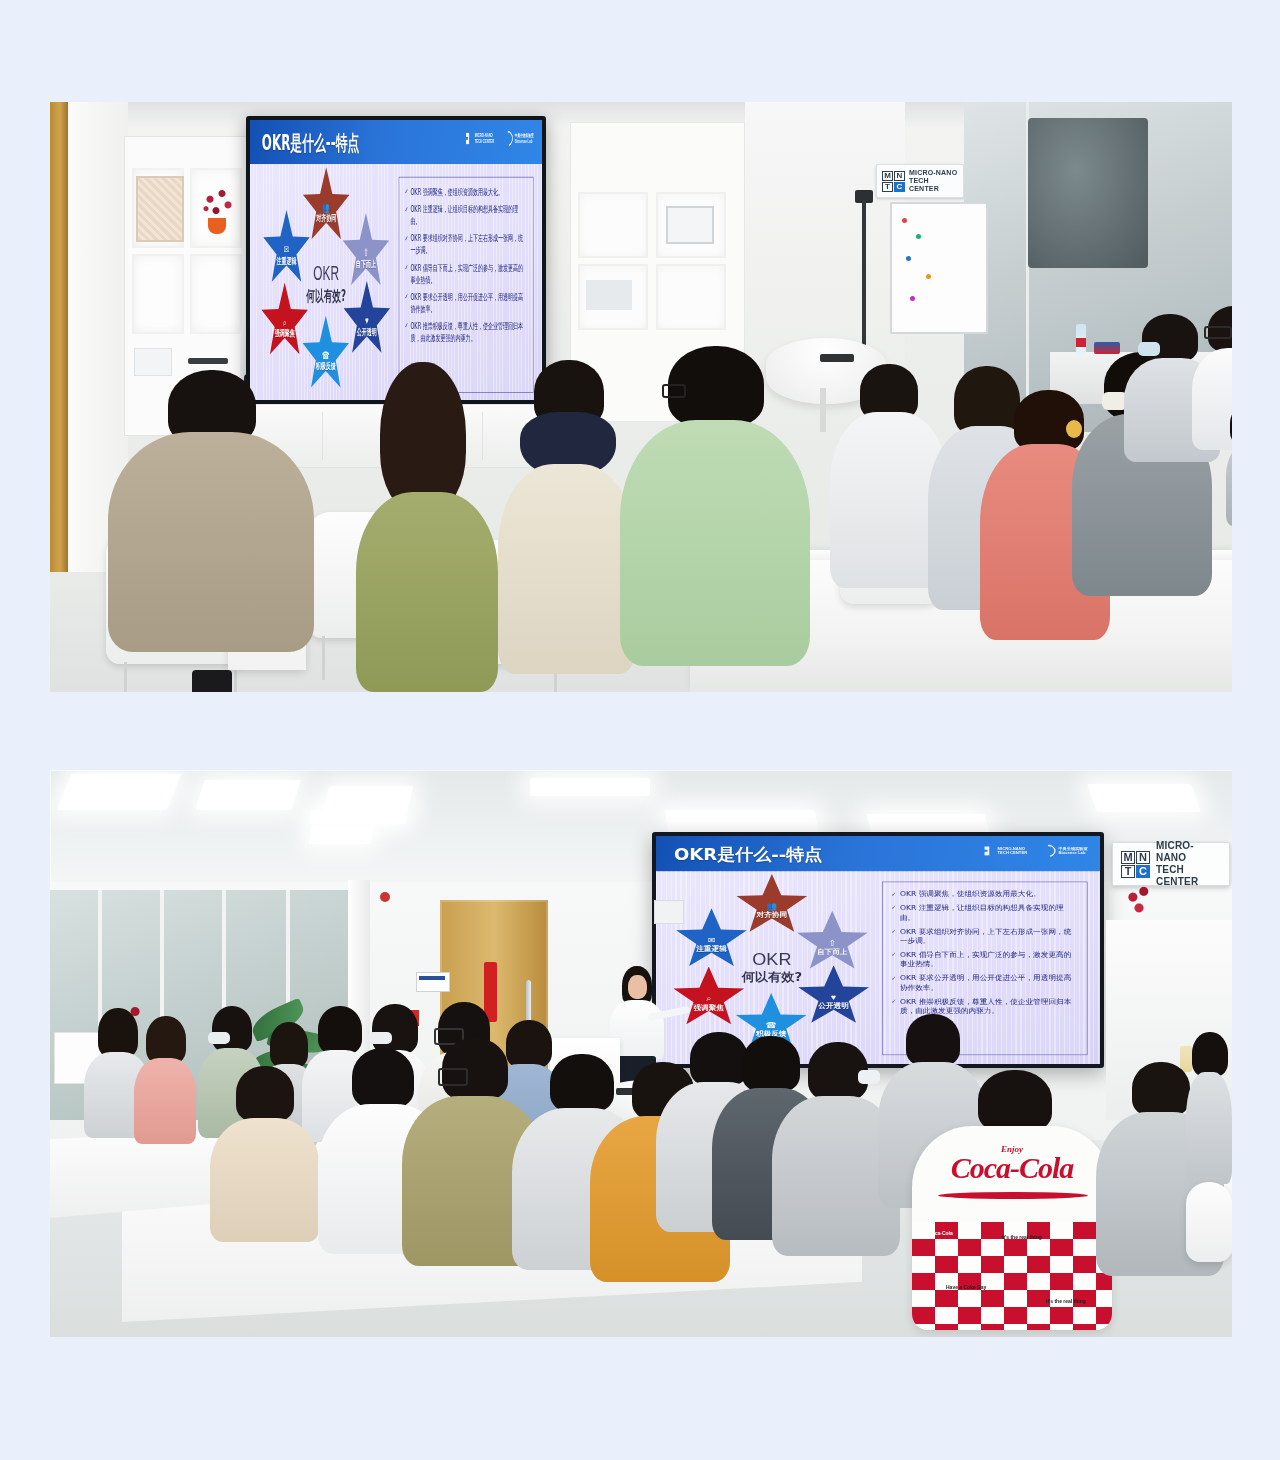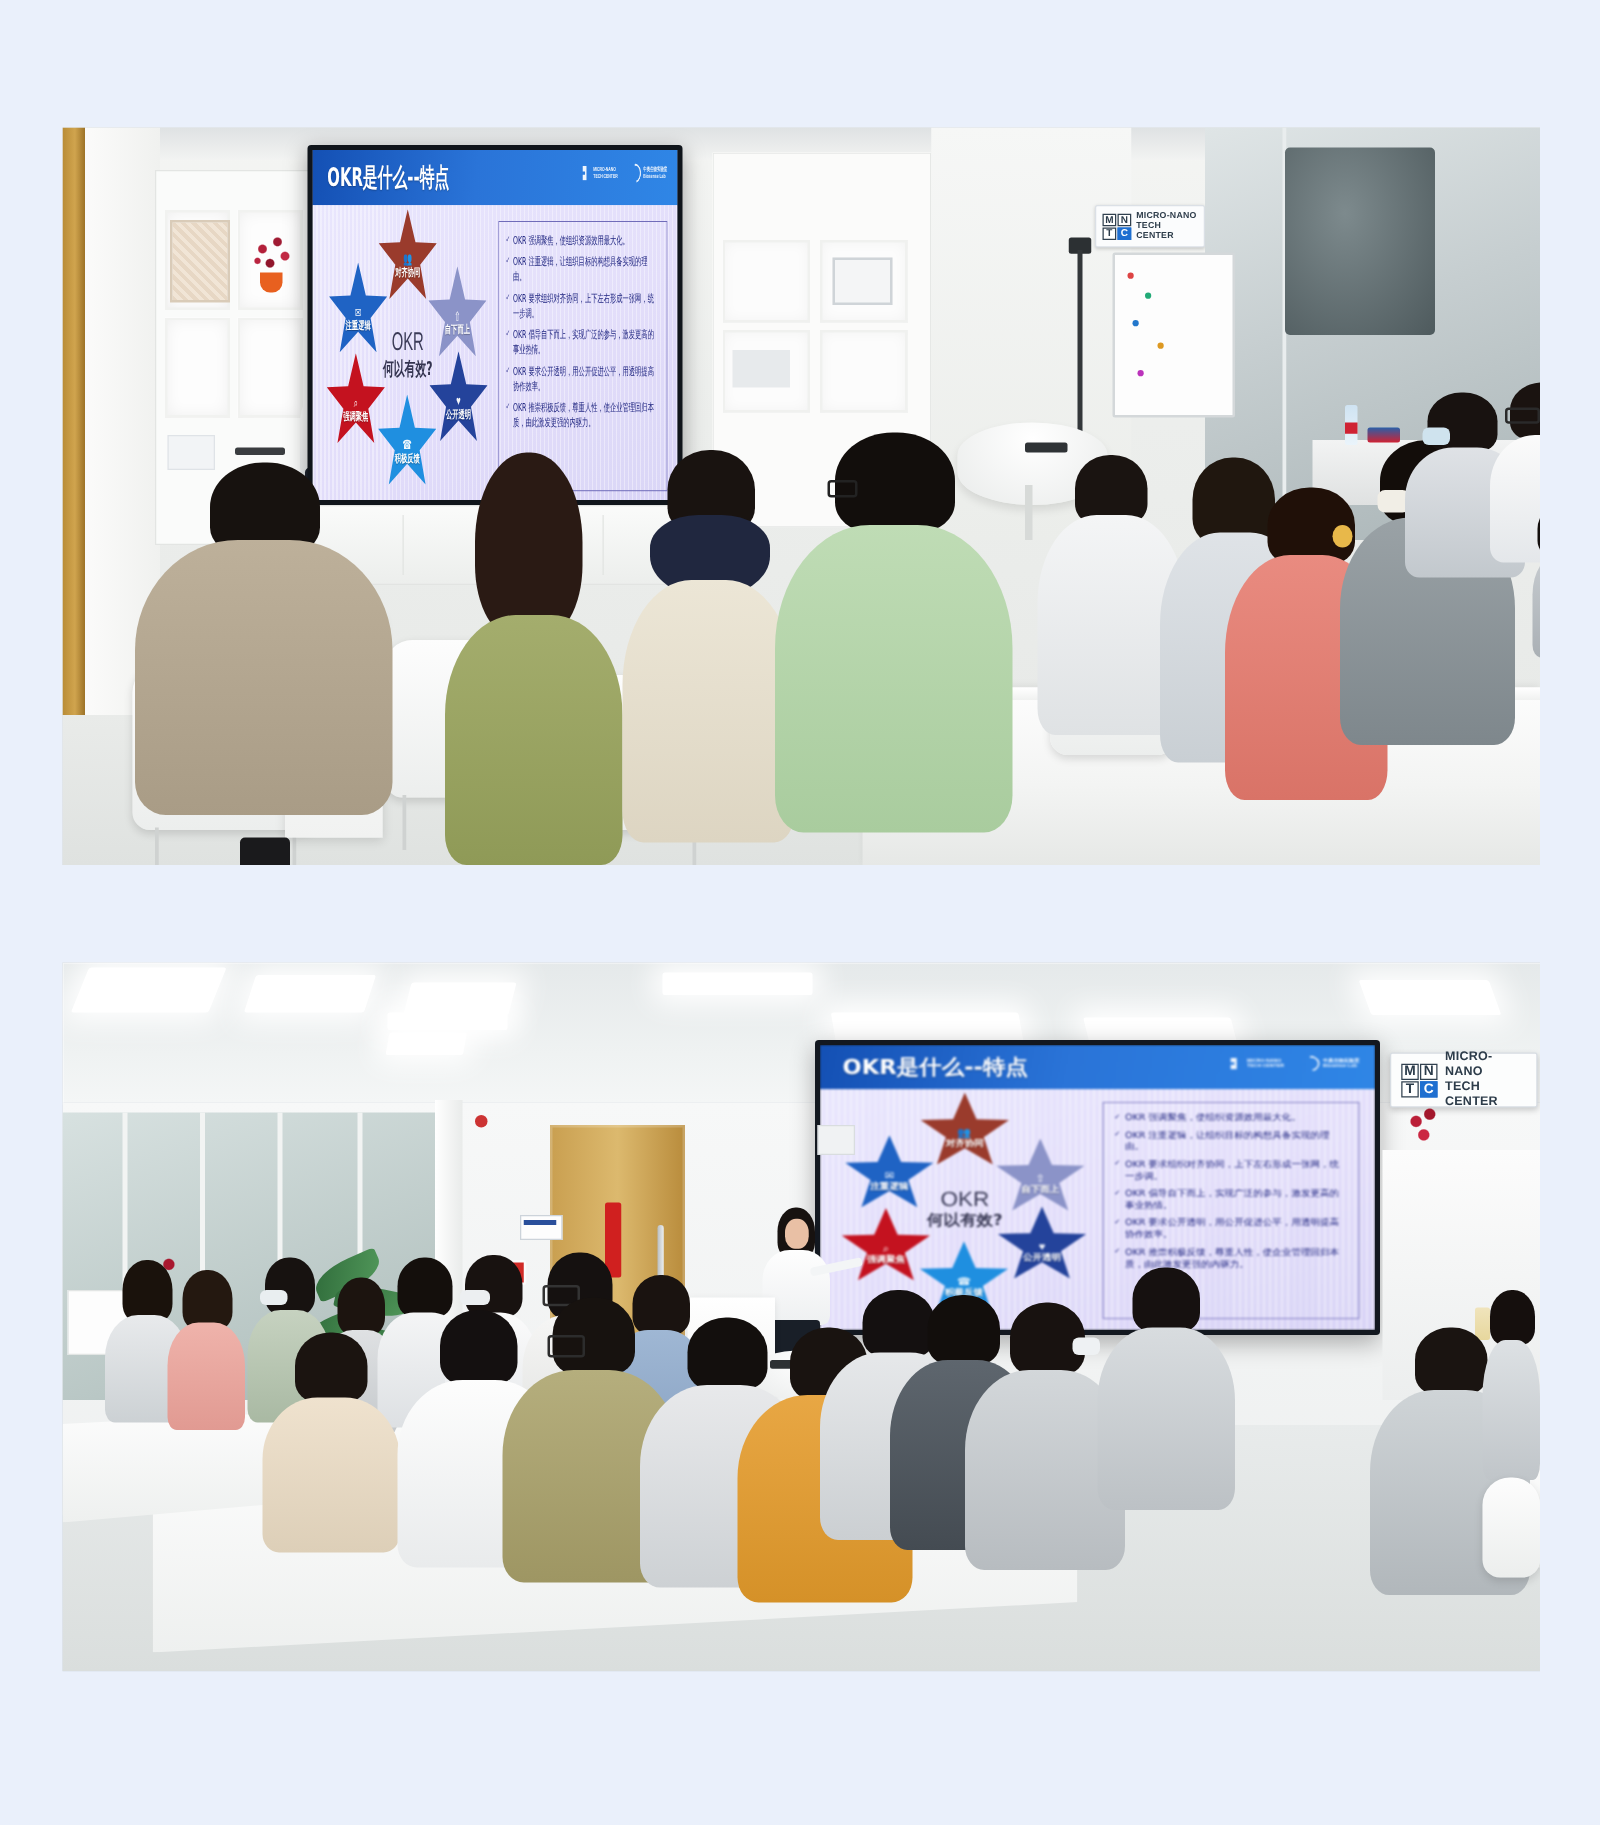--- a/index.html
+++ b/index.html
@@ -693,20 +693,34 @@
     <div class="pers" style="left:722px;top:272px;width:128px;height:210px;">
       <div class="hair" style="left:36px;top:0;width:60px;height:58px;background:#181210;"></div>
       <div style="position:absolute;left:86px;top:28px;width:22px;height:14px;background:#eef1f3;border-radius:5px;"></div>
       <div class="body" style="left:0;top:54px;width:128px;height:160px;background:linear-gradient(180deg,#d3d7da,#b7bcc0);"></div>
     </div>
     <div class="pers" style="left:828px;top:244px;width:110px;height:190px;">
       <div class="hair" style="left:28px;top:0;width:54px;height:52px;background:#161110;"></div>
       <div class="body" style="left:0;top:48px;width:110px;height:146px;background:linear-gradient(180deg,#d8dcdf,#bcc1c5);"></div>
     </div>
 
+    <div class="pers" style="left:862px;top:300px;width:200px;height:260px;">
+      <div class="hair" style="left:66px;top:0;width:74px;height:62px;background:#171110;"></div>
+      <div style="position:absolute;left:0;top:56px;width:200px;height:204px;background:#fcfcfb;border-radius:30% 30% 8% 8%;overflow:hidden;box-shadow:0 3px 10px rgba(0,0,0,.12);">
+        <div style="position:absolute;left:16px;top:18px;width:168px;text-align:center;font:italic 700 9px/10px 'Liberation Serif',serif;color:#c8102e;">Enjoy</div>
+        <div style="position:absolute;left:10px;top:26px;width:180px;text-align:center;font:italic 700 30px/32px 'Liberation Serif',serif;color:#c8102e;letter-spacing:-1px;">Coca-Cola</div>
+        <div style="position:absolute;left:26px;top:66px;width:150px;height:7px;background:#c8102e;border-radius:50%;"></div>
+        <div style="position:absolute;left:0;top:96px;width:200px;height:108px;background:
+             repeating-conic-gradient(#c8102e 0 25%, #fdfdfc 0 50%) 0 0/46px 34px;"></div>
+        <div style="position:absolute;left:16px;top:104px;font:700 5px/6px 'Liberation Sans',sans-serif;color:#fff;">Coca-Cola</div>
+        <div style="position:absolute;left:90px;top:108px;font:700 5px/6px 'Liberation Sans',sans-serif;color:#1c1c1c;">it's the real thing</div>
+        <div style="position:absolute;left:34px;top:158px;font:700 5px/6px 'Liberation Sans',sans-serif;color:#1c1c1c;">Have a Coke Day</div>
+        <div style="position:absolute;left:134px;top:172px;font:700 5px/6px 'Liberation Sans',sans-serif;color:#1c1c1c;">it's the real thing</div>
+      </div>
+    </div>
 
     <div class="pers" style="left:1046px;top:292px;width:128px;height:210px;">
       <div class="hair" style="left:36px;top:0;width:58px;height:54px;background:#1a1411;"></div>
       <div class="body" style="left:0;top:50px;width:128px;height:164px;background:linear-gradient(180deg,#cfd4d7,#b1b7bb);"></div>
     </div>
     <div class="pers" style="left:1136px;top:262px;width:46px;height:150px;">
       <div class="hair" style="left:6px;top:0;width:36px;height:44px;background:#150f0d;"></div>
       <div class="body" style="left:0;top:40px;width:46px;height:112px;background:linear-gradient(180deg,#dde1e4,#c0c5c9);"></div>
     </div>
 

